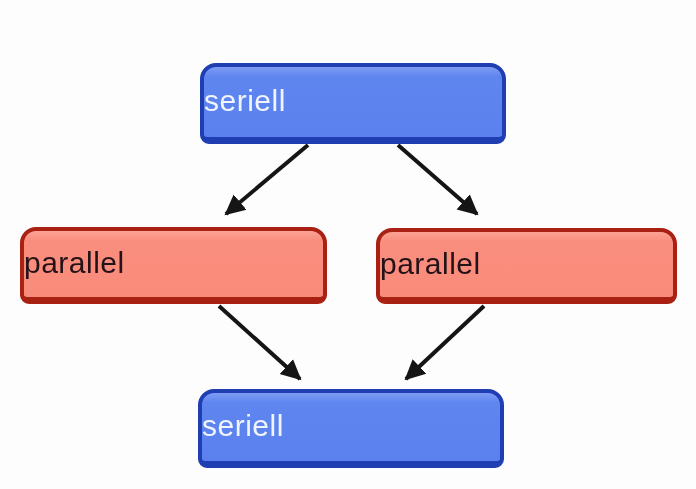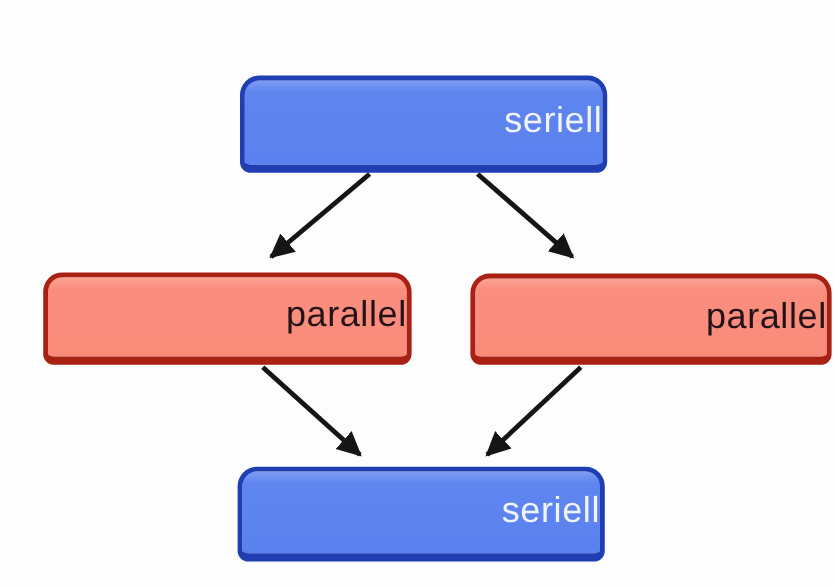--- a/index.html
+++ b/index.html
@@ -15,33 +15,32 @@
     position: absolute;
     left: 0; top: 0;
     width: 696px; height: 489px;
     pointer-events: none;
   }
   .node {
     position: absolute;
     box-sizing: border-box;
     display: flex;
     align-items: center;
-    justify-content: flex-end;
+    justify-content: flex-start;
     border-style: solid;
     border-width: 4px 4px 7px 4px;
     border-radius: 16px 16px 9px 9px;
   }
   .node.blue {
     background: linear-gradient(180deg, #7f9cf4 0%, #5f85ef 14%, #5a81ee 100%);
     border-color: #1e3eb2;
   }
   .node.red {
     background: linear-gradient(180deg, #fba396 0%, #fa8e7e 14%, #f98b7a 100%);
     border-color: #a82112;
-    margin-left: 16px;
   }
   .label {
     font-size: 30px;
     letter-spacing: 0.5px;
     line-height: 1;
     padding-bottom: 2px;
     user-select: none;
   }
   .blue .label { color: #f0f4fc; }
   .red  .label { color: #231318; }

